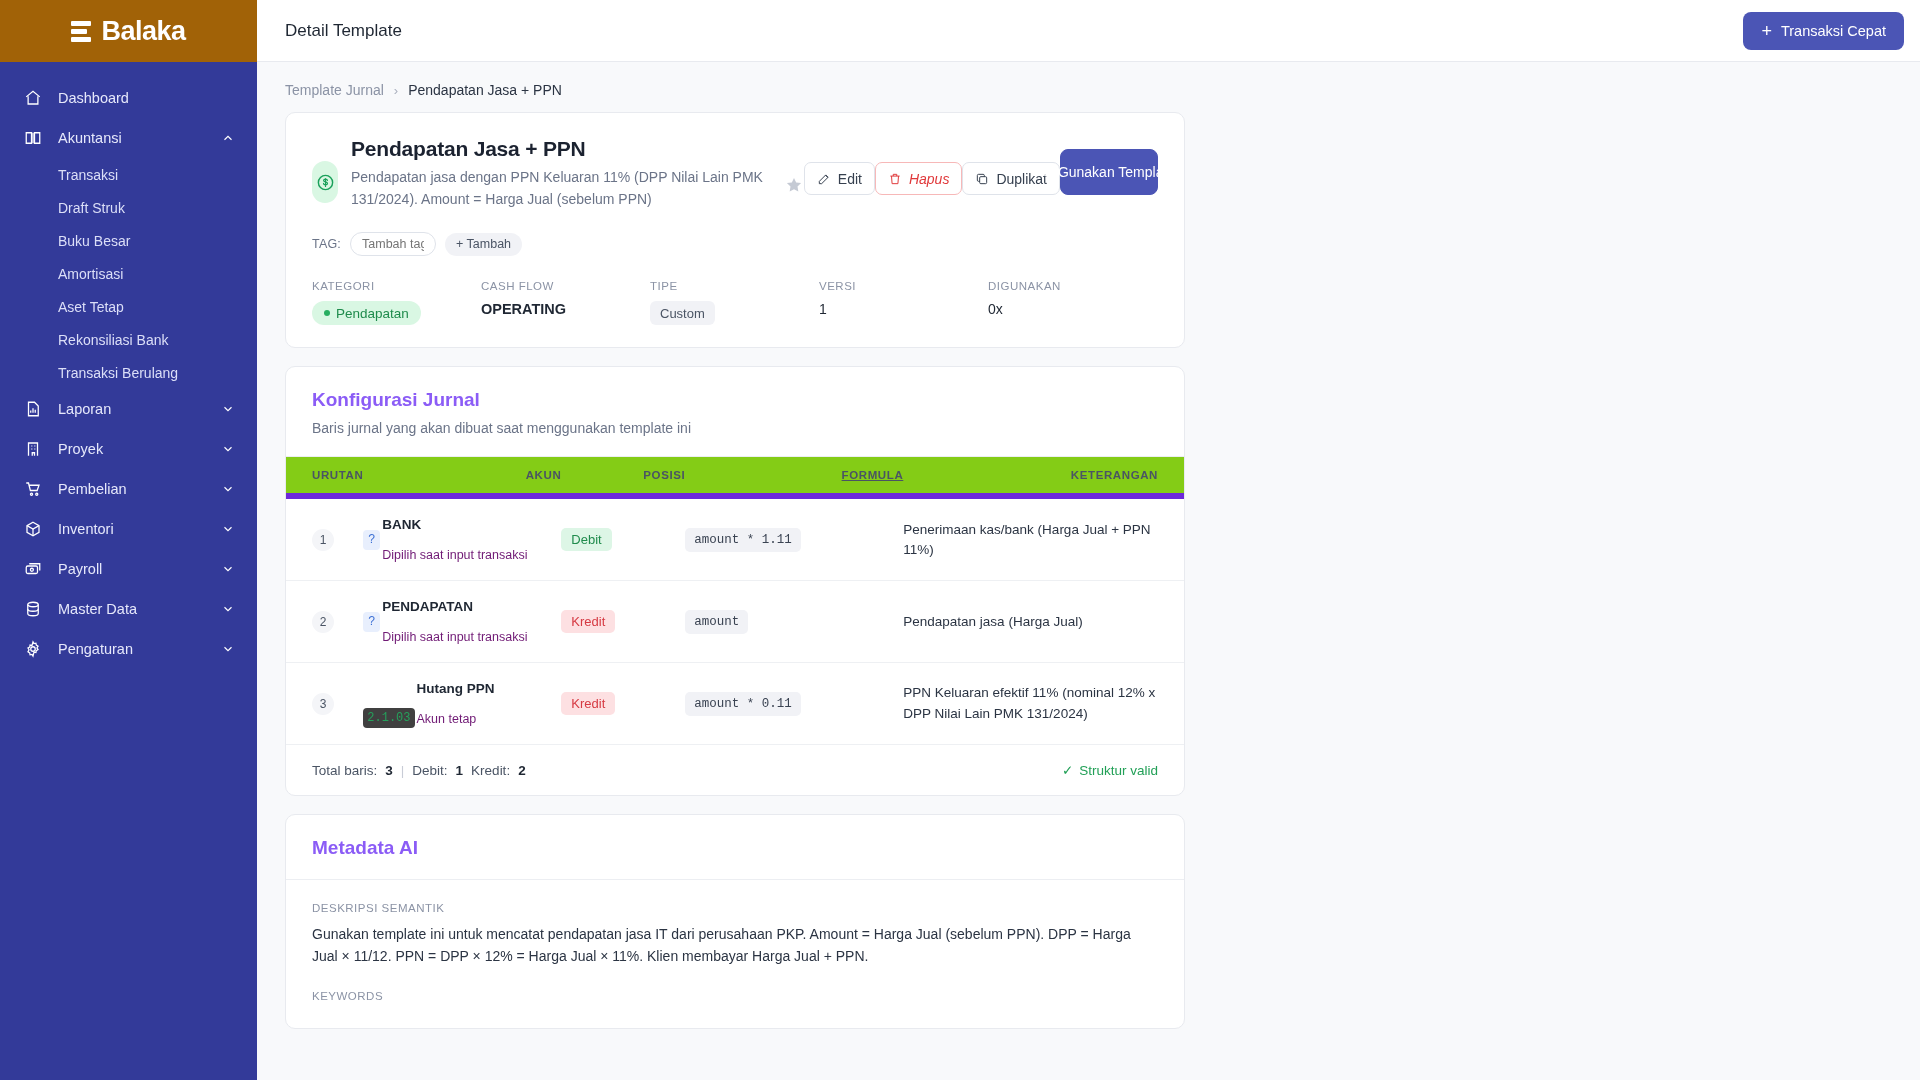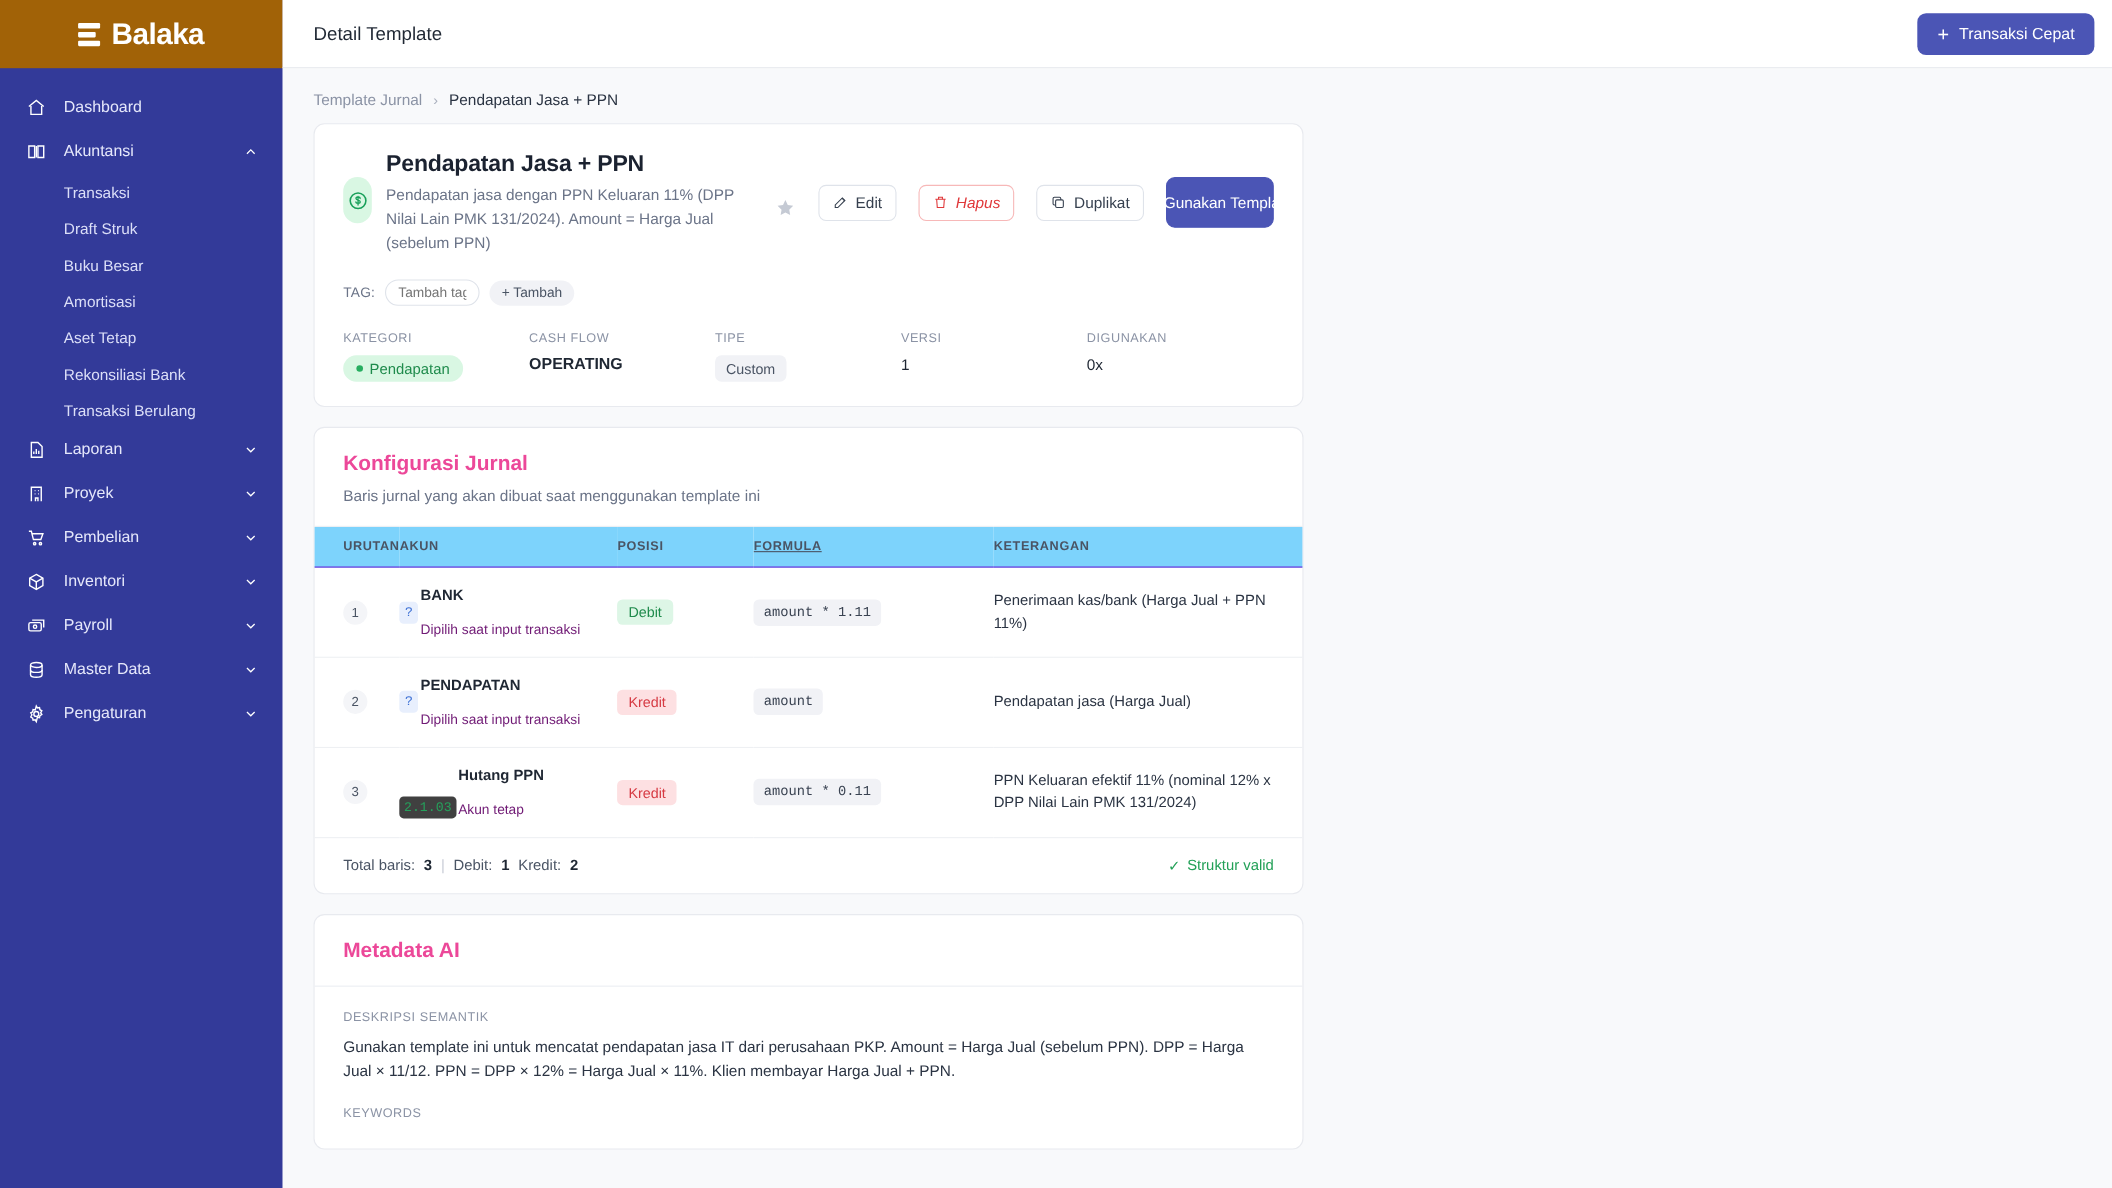--- a/index.html
+++ b/index.html
@@ -98,21 +98,21 @@
   .dollar-pill {
     width: 26px; height: 42px; border-radius: 14px;
     background: #d9f7e3; flex-shrink: 0;
     display: flex; align-items: center; justify-content: center;
     margin-top: 24px;
   }
   .dollar-pill svg { width: 19px; height: 19px; }
   .hdr-txt { margin-left: 13px; width: 470px; }
   .tpl-title { font-size: 21px; font-weight: bold; color: #1b2230; letter-spacing: -.2px; }
   .tpl-desc { font-size: 14px; color: #6b7488; line-height: 1.55; margin-top: 6px; }
-  .hdr-actions { display: flex; align-items: center; gap: 20px; margin-left: 14px; margin-top: 24px; }
+  .hdr-actions { display: flex; align-items: flex-end; gap: 0; margin-left: 14px; margin-top: 12px; }
   .star { width: 20px; height: 20px; margin-top: 9px; cursor: pointer; }
   .star svg { width: 20px; height: 20px; fill: #c5cad4; }
   .btn {
     height: 33px; padding: 0 12px; border-radius: 7px;
     background: #fff; border: 1px solid #dfe3ea; color: #36404f;
     font-size: 14px; display: flex; align-items: center; gap: 7px;
     cursor: pointer; white-space: nowrap;
     font-family: "Liberation Sans", sans-serif;
   }
   .btn svg { width: 14px; height: 14px; stroke: currentColor; fill: none; stroke-width: 1.7; }
@@ -155,28 +155,28 @@
   }
   .pill-green .dot { width: 6px; height: 6px; border-radius: 50%; background: #27ae60; }
   .meta-strong { font-weight: bold; font-size: 14.5px; color: #1f2733; }
   .pill-grey {
     display: inline-flex; align-items: center; background: #f1f2f6;
     color: #4a5464; border-radius: 6px; height: 24px; padding: 0 10px; font-size: 13px;
   }
 
   
   .sec-head { padding: 22px 26px 20px 26px; }
-  .sec-title { font-size: 19px; font-weight: bold; color: #ec4899; }
+  .sec-title { font-size: 19px; font-weight: bold; color: #8b5cf6; }
   .sec-sub { font-size: 14px; color: #6b7488; margin-top: 9px; }
 
   table.jt { width: 100%; border-collapse: collapse; }
   table.jt thead th {
-    background: #7dd3fc; border-top: 1px solid #eceef2; border-bottom: 1px solid #6d28d9;
+    background: #84cc16; border-top: 1px solid #eceef2; border-bottom: 6px solid #6d28d9;
     font-size: 11.5px; letter-spacing: .6px; color: #4a5464;
-    text-align: left; padding: 12px 0; font-weight: bold;
+    text-align: right; padding: 12px 0; font-weight: bold;
   }
   table.jt td { border-bottom: 1px solid #eef0f3; padding: 16px 0; vertical-align: middle; }
   .c-urut { width: 62px; padding-left: 26px !important; }
   .c-akun { width: 198px; }
   .c-posisi { width: 124px; }
   .c-formula { width: 218px; text-decoration: underline; }
   .c-ket { padding-right: 26px !important; }
   .num-chip {
     width: 22px; height: 22px; border-radius: 50%; background: #f4f5f8;
     display: flex; align-items: center; justify-content: center;

